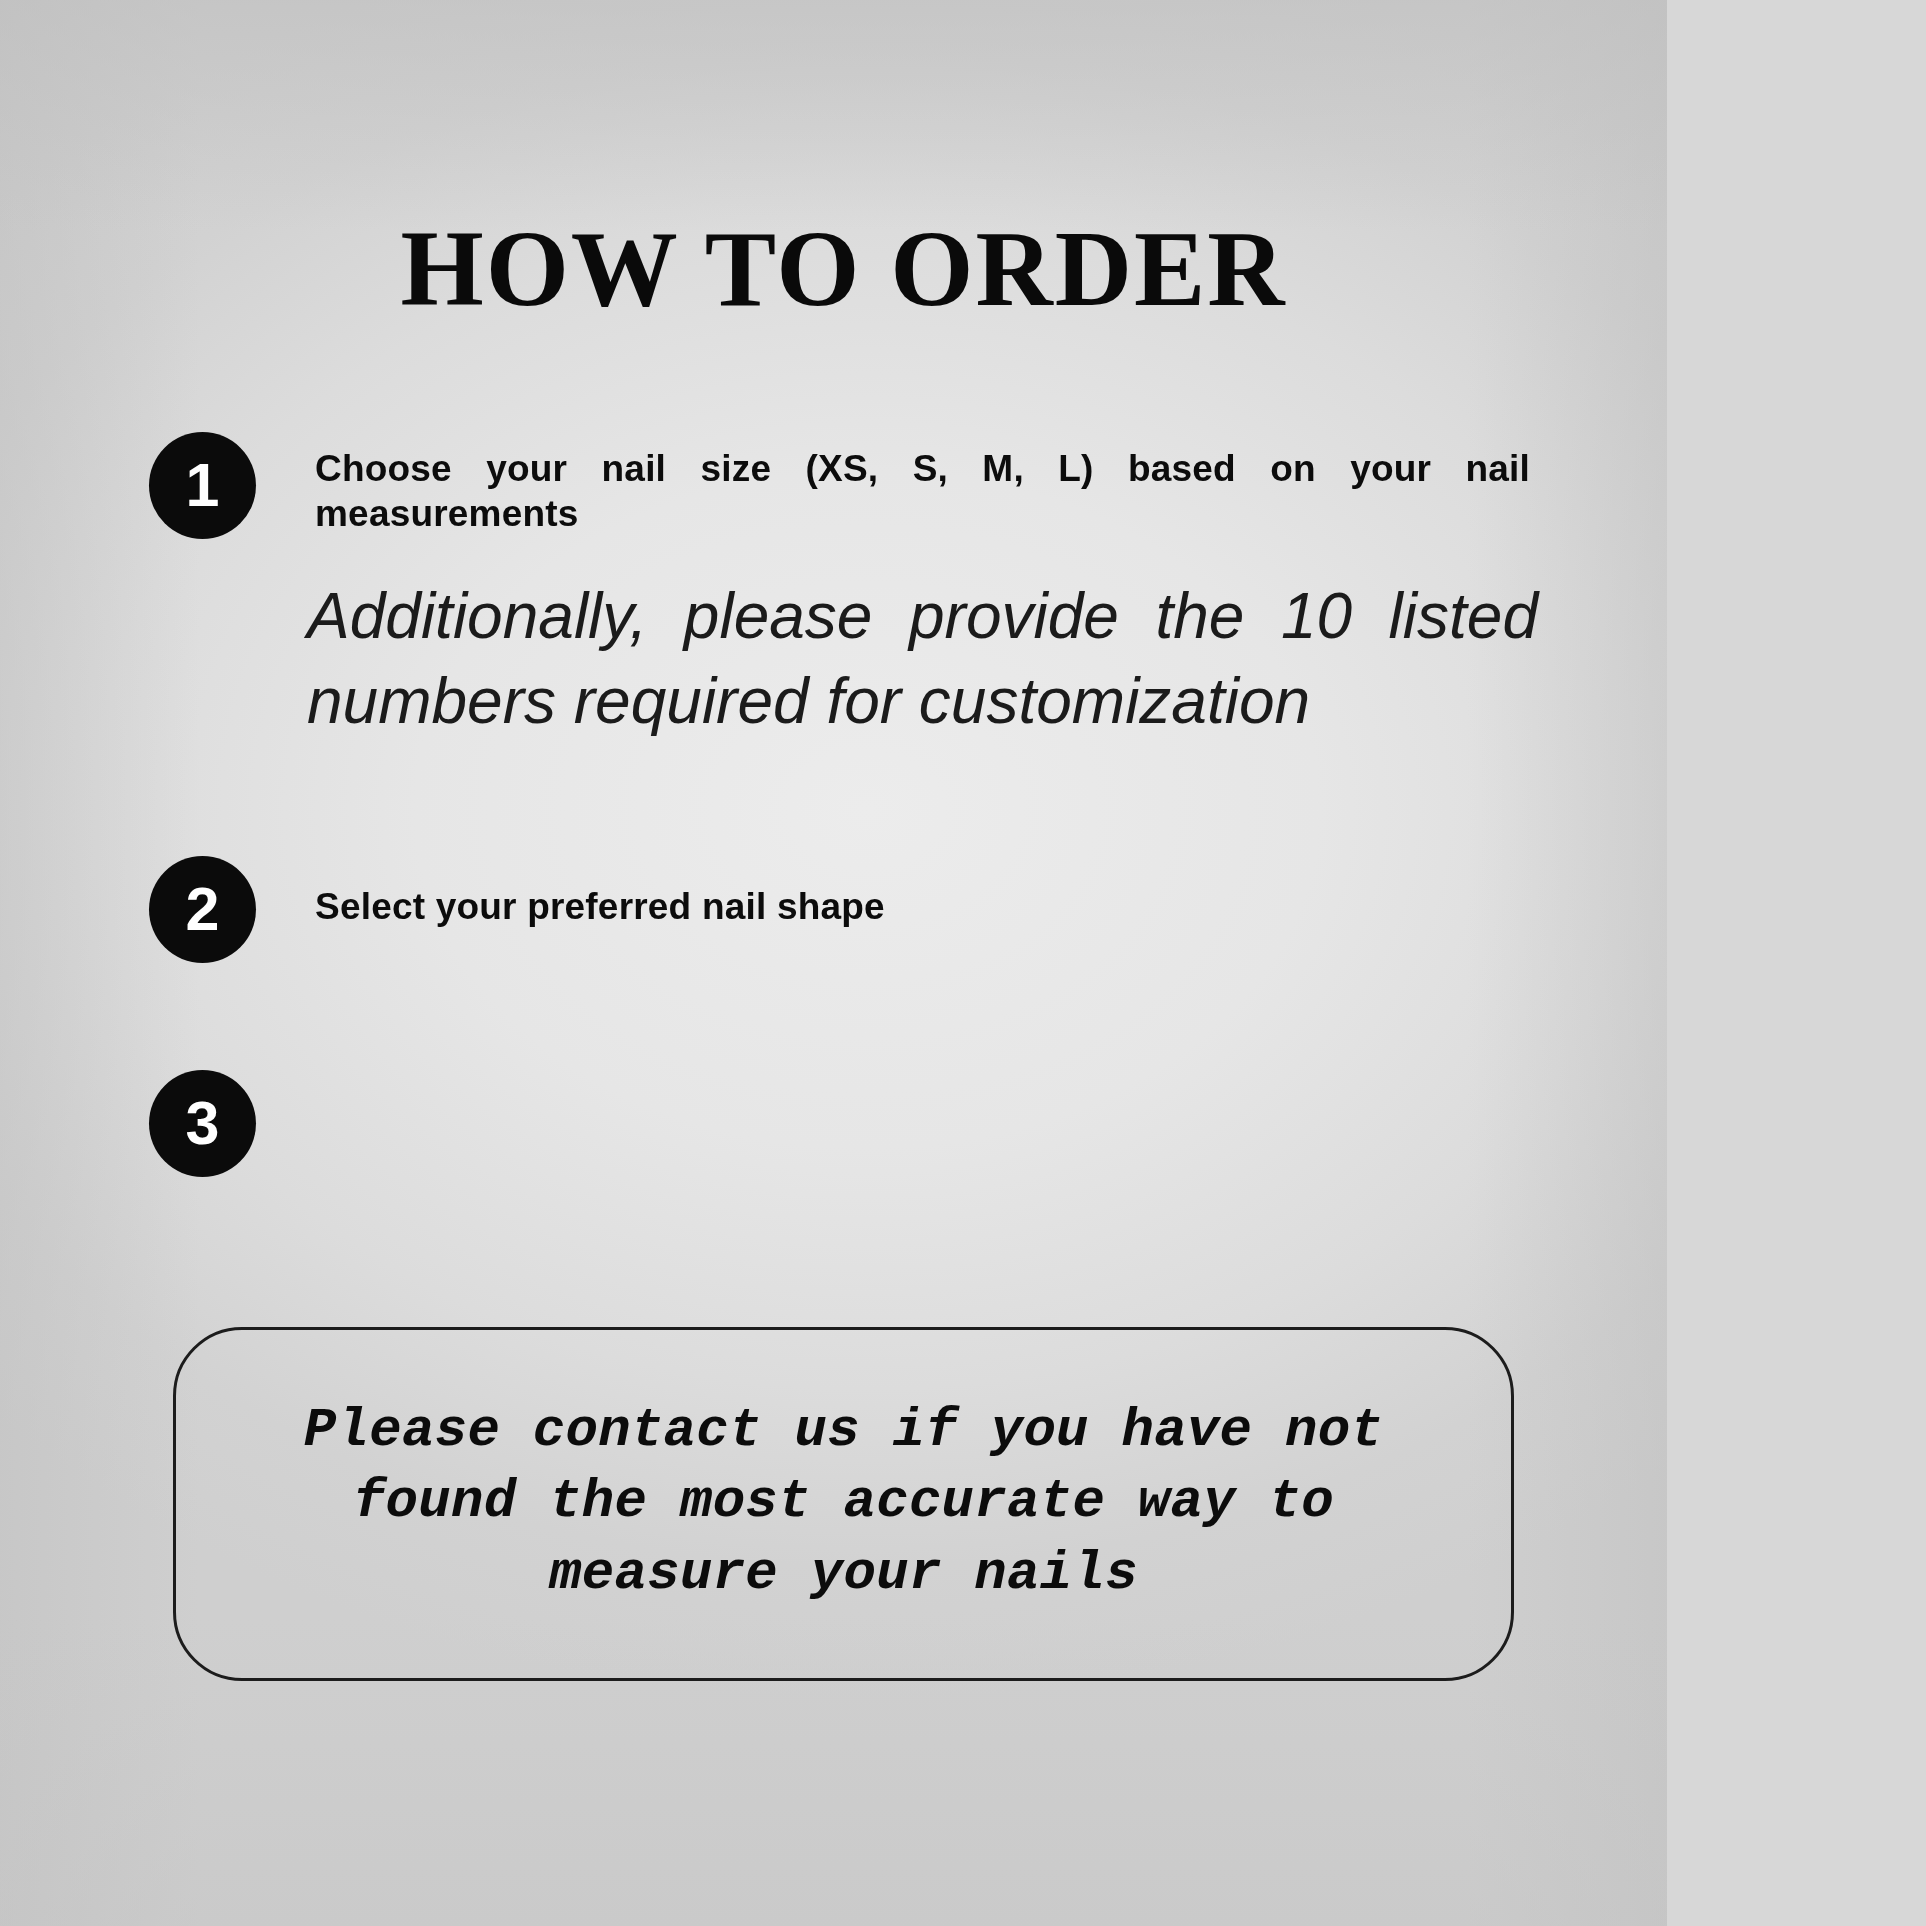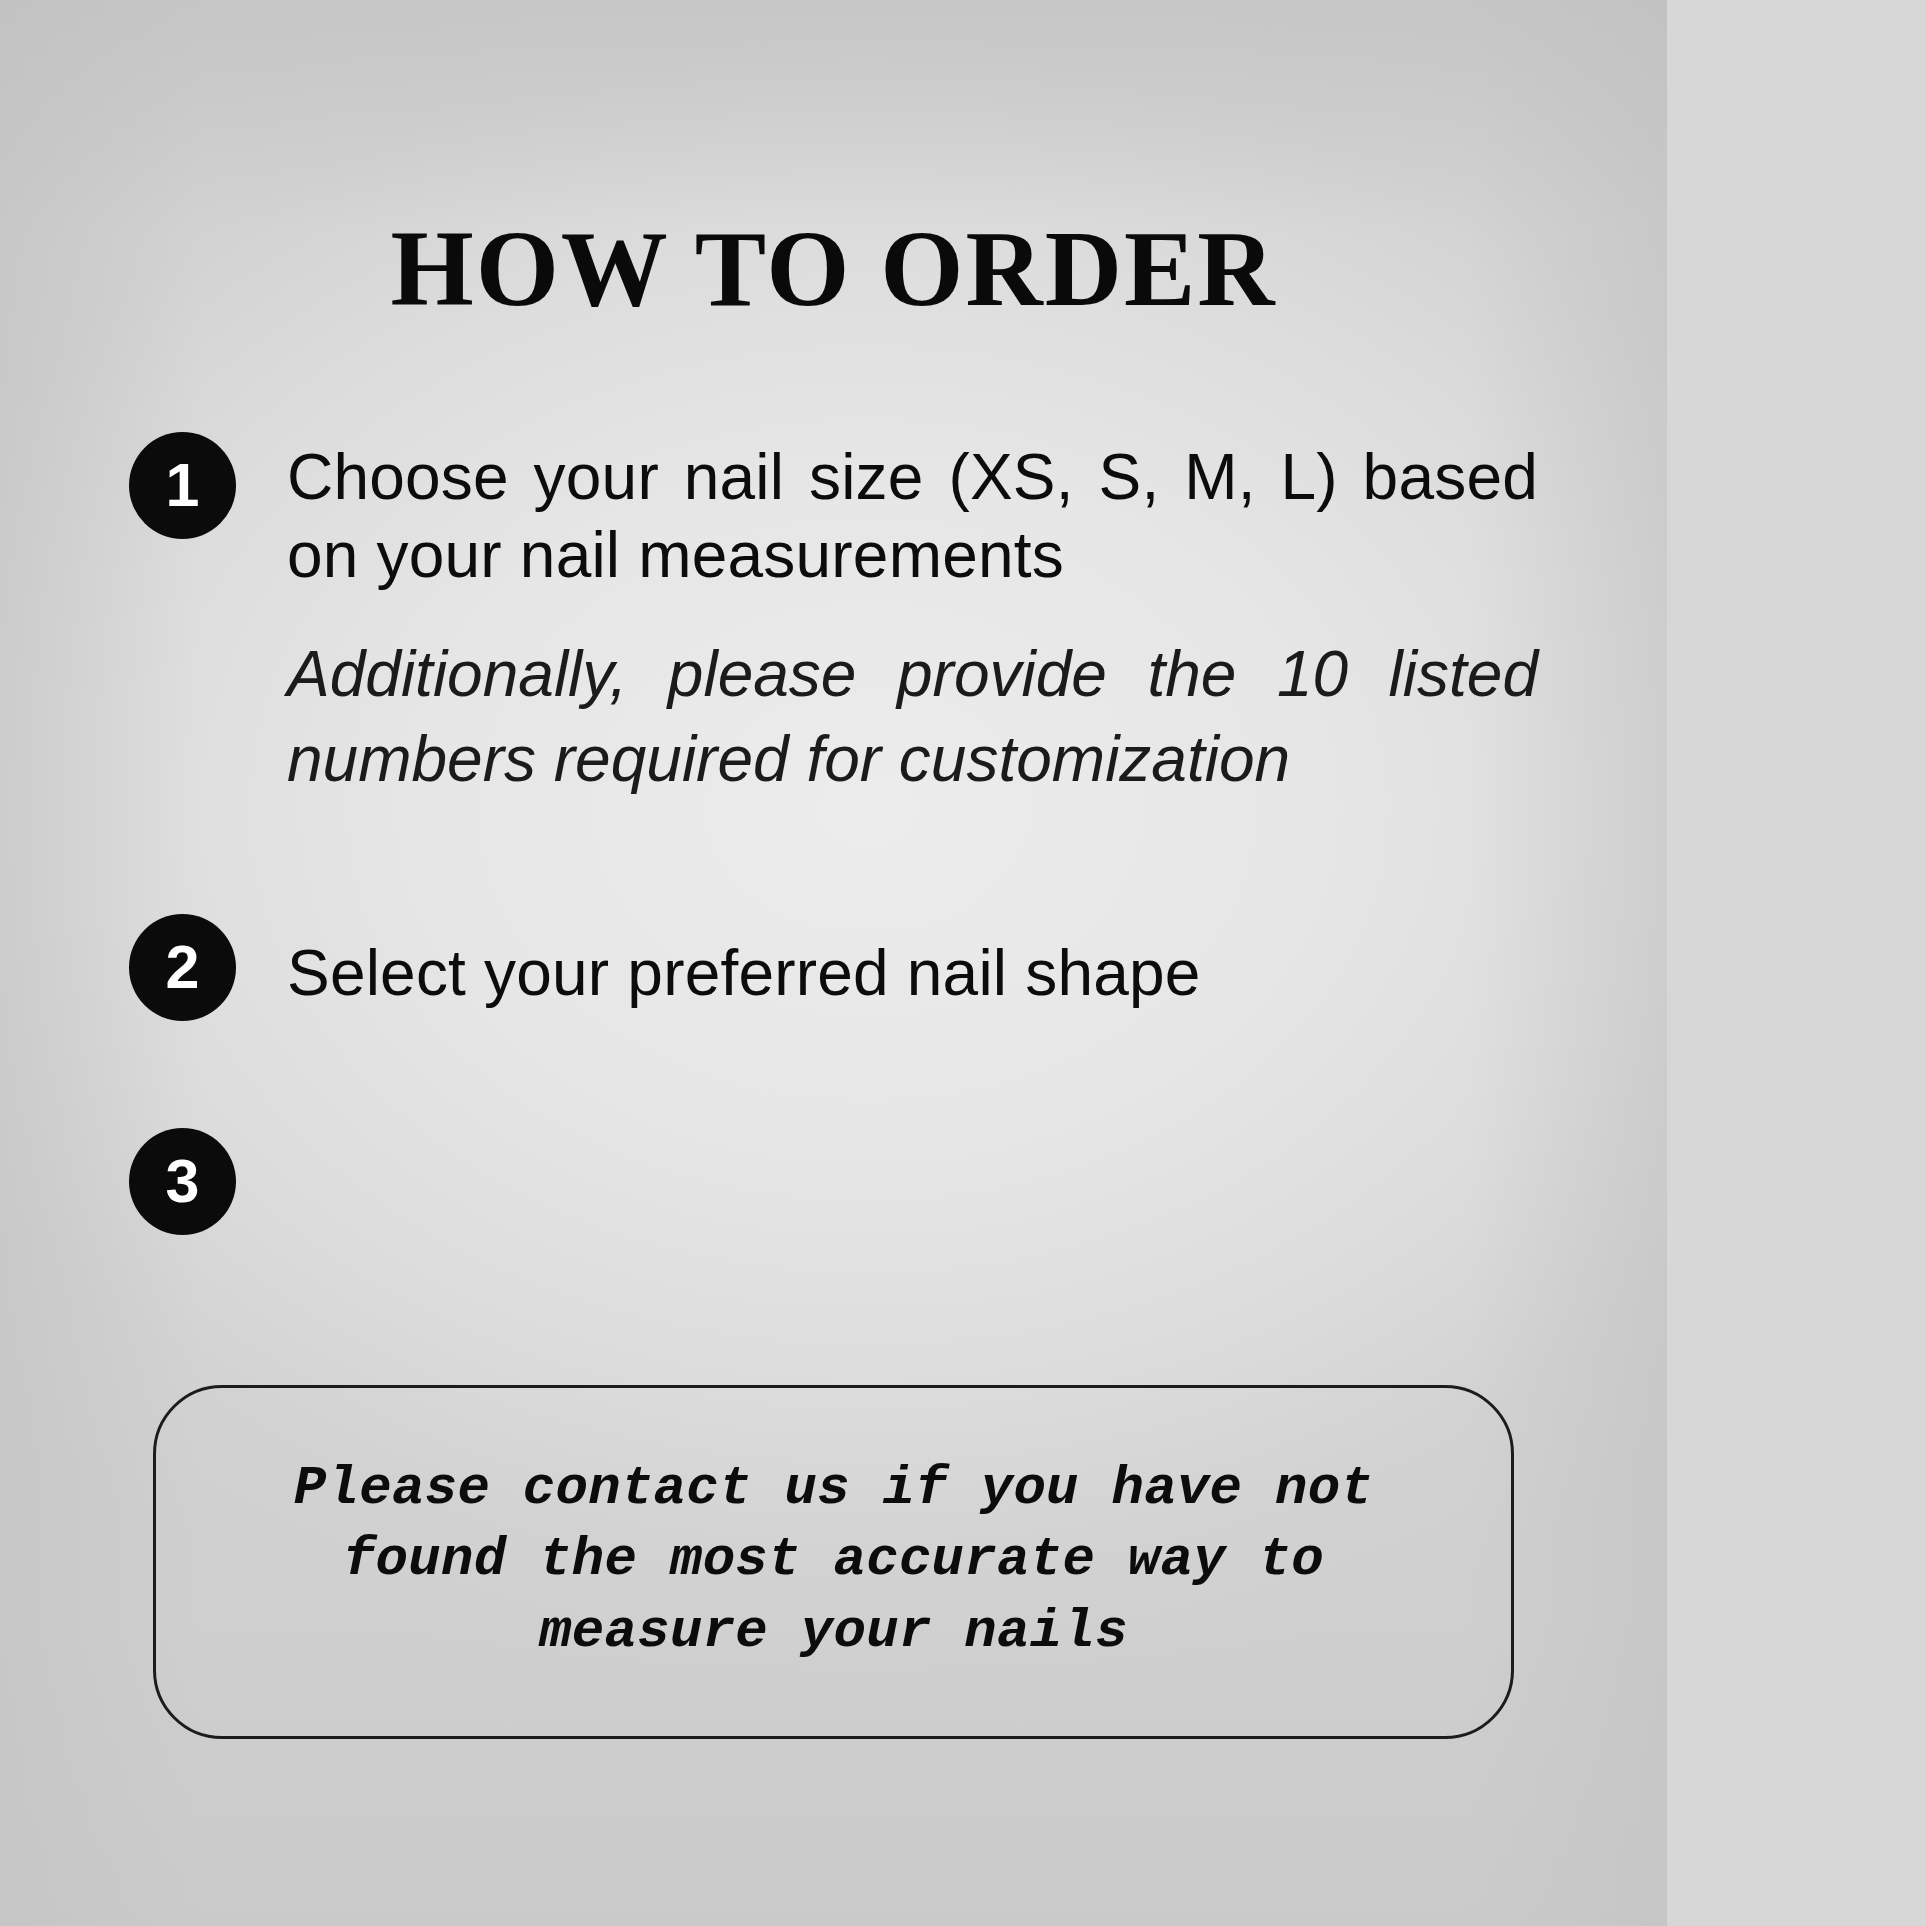--- a/index.html
+++ b/index.html
@@ -13,20 +13,21 @@
     background: #d7d7d7;
     overflow: hidden;
   }
   .page {
     position: relative;
     width: 1667px;
     height: 1927px;
     background:
       radial-gradient(ellipse 1188px 891px at 52% 42%, #ececec 0%, #e6e6e6 38%, #dcdcdc 65%, #d2d2d2 85%, #cfcfcf 100%);
     box-sizing: border-box;
+    padding-left: 20px;
   }
   .page:before {
     content: "";
     position: absolute;
     left: 0; top: 0; right: 0; bottom: 0;
     background:
       linear-gradient(to bottom, rgba(190,190,190,0.55) 0%, rgba(190,190,190,0.0) 12%, rgba(190,190,190,0.0) 84%, rgba(196,196,196,0.45) 100%),
       linear-gradient(to right, rgba(190,190,190,0.45) 0%, rgba(190,190,190,0.0) 12%, rgba(190,190,190,0.0) 88%, rgba(190,190,190,0.45) 100%);
     pointer-events: none;
   }
@@ -67,27 +68,27 @@
     justify-content: center;
     line-height: 1;
     margin-top: 2px;
   }
   .step-body {
     margin-left: 51px;
     flex: 1 1 auto;
     padding-top: 8px;
   }
   .step-text {
-    font-size: 64px;
-    font-weight: normal;
+    font-size: 37px;
+    font-weight: bold;
     color: #0c0c0c;
     line-height: 1.22;
     text-align: justify;
     text-justify: inter-word;
-    margin: 0;
+    margin: 8px;
     letter-spacing: 0.2px;
   }
   .step-text.nojustify {
     text-align: left;
   }
   .sub-text {
     font-size: 64px;
     font-style: italic;
     color: #1b1b1b;
     line-height: 1.32;

